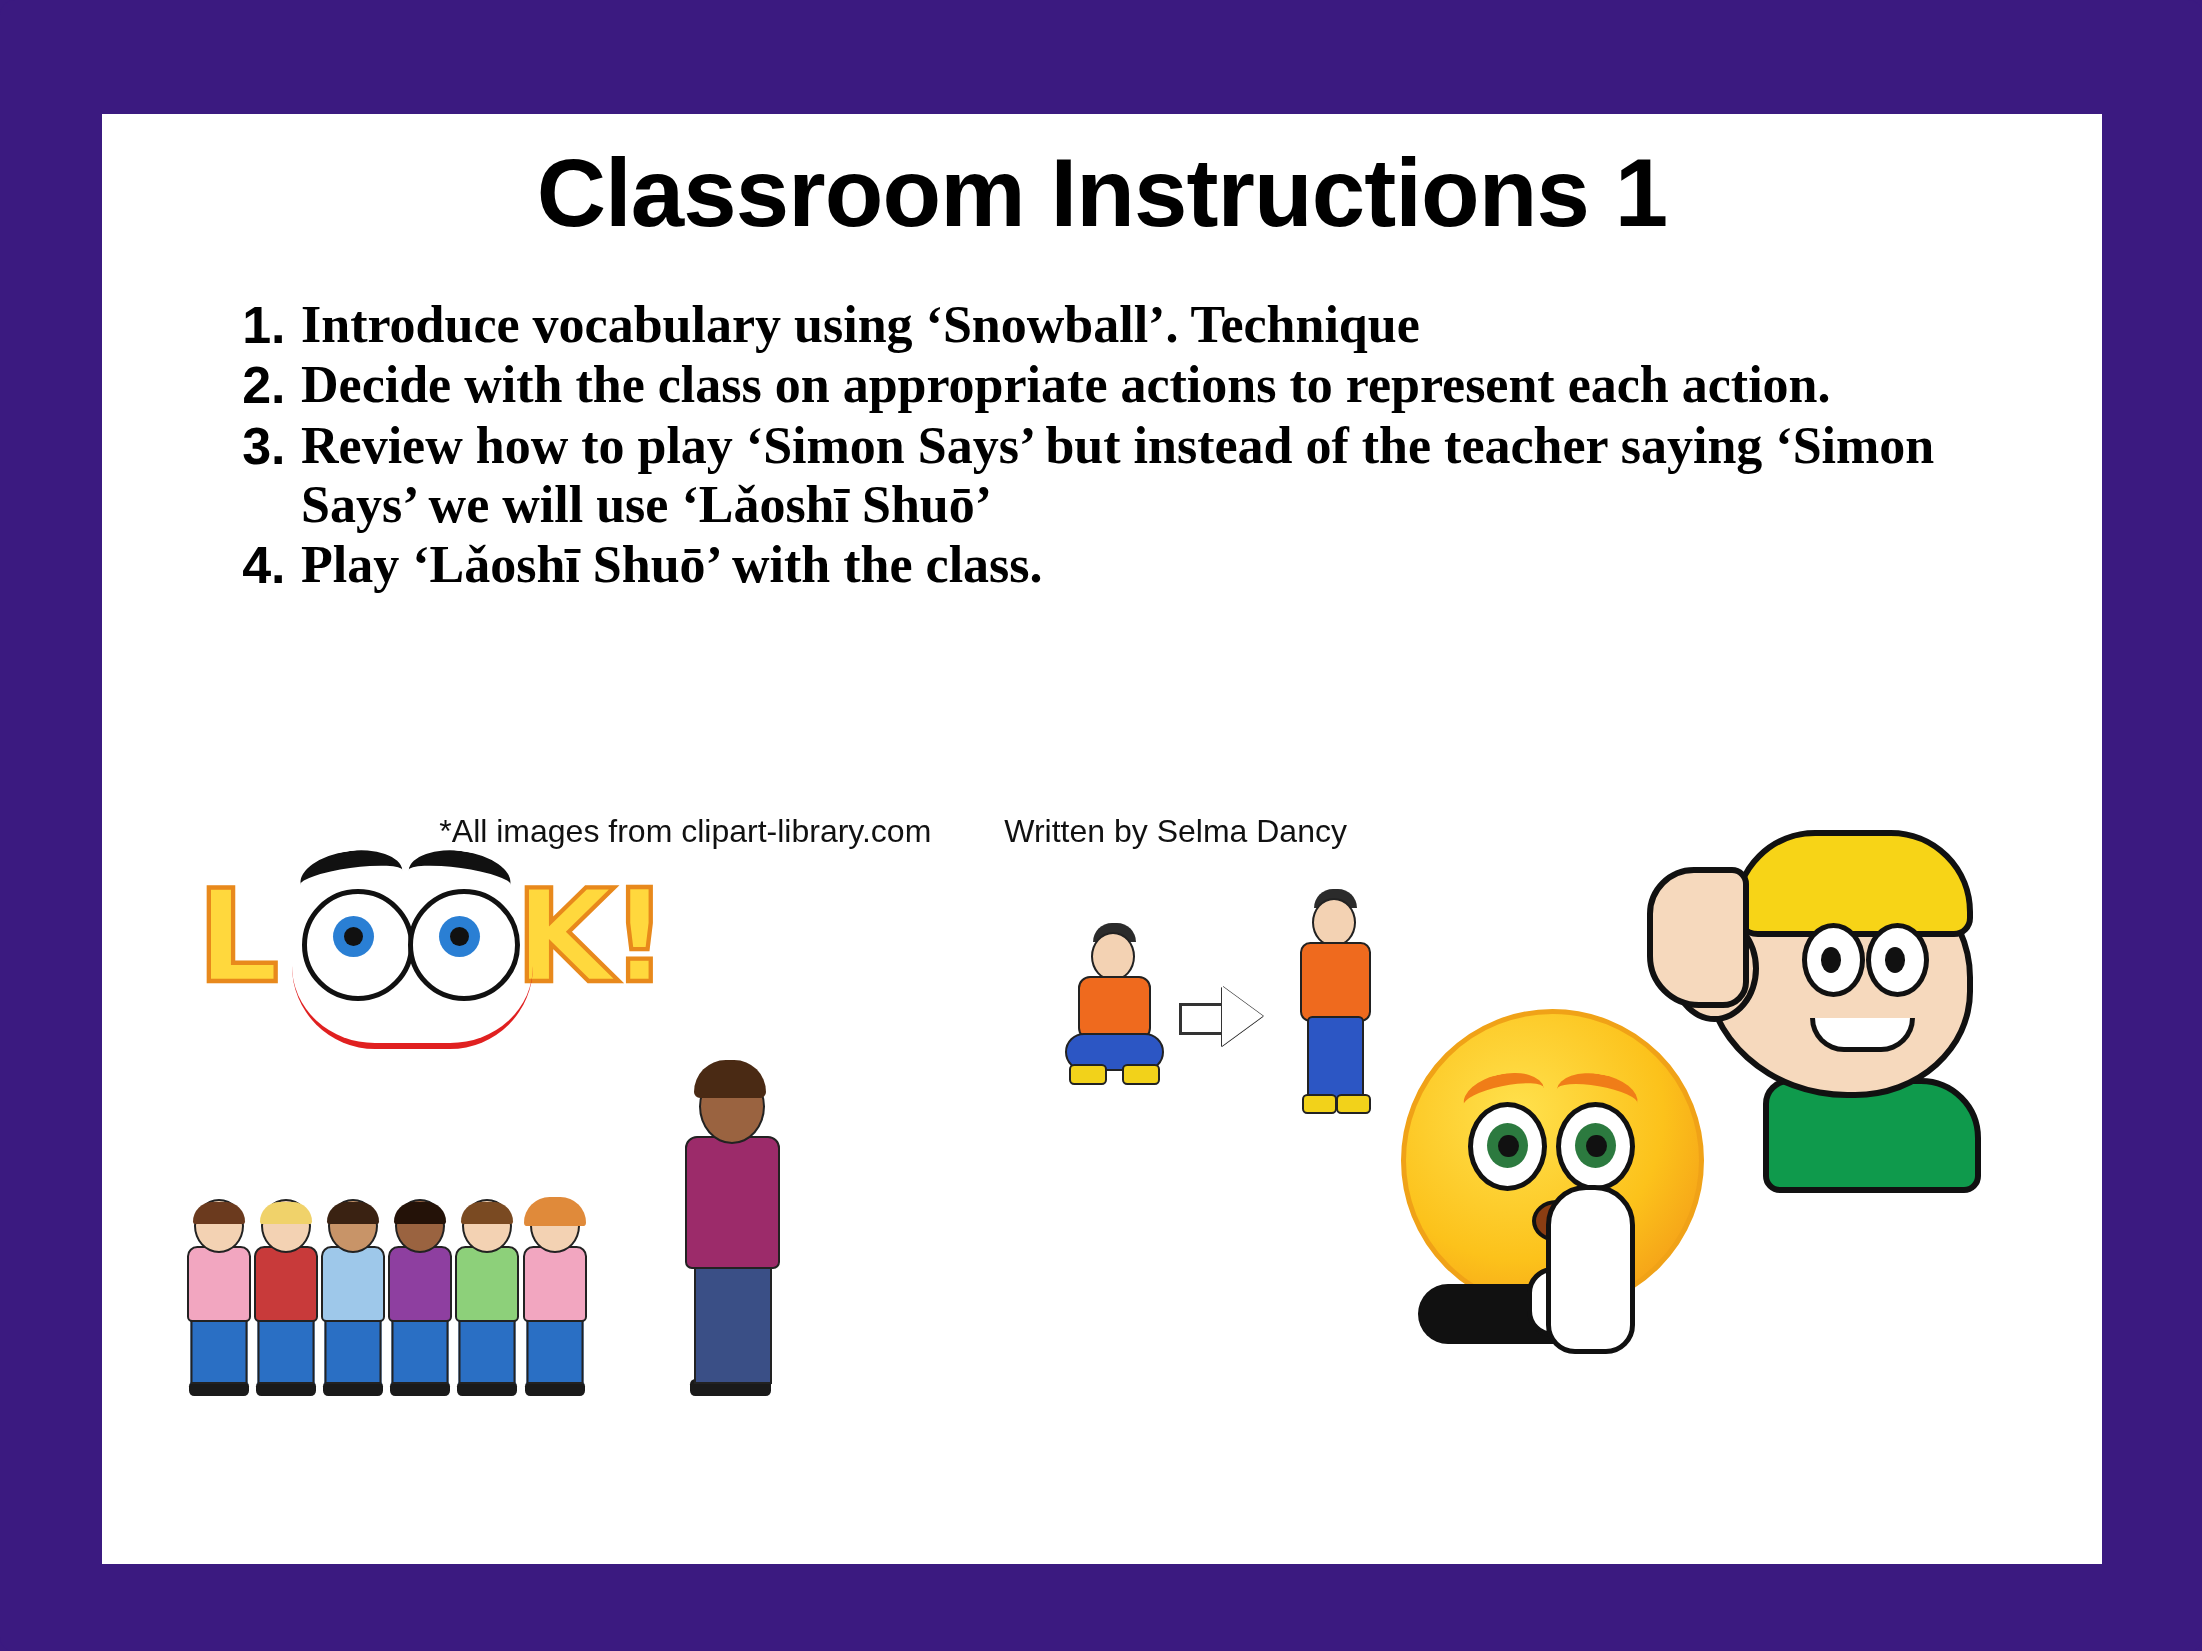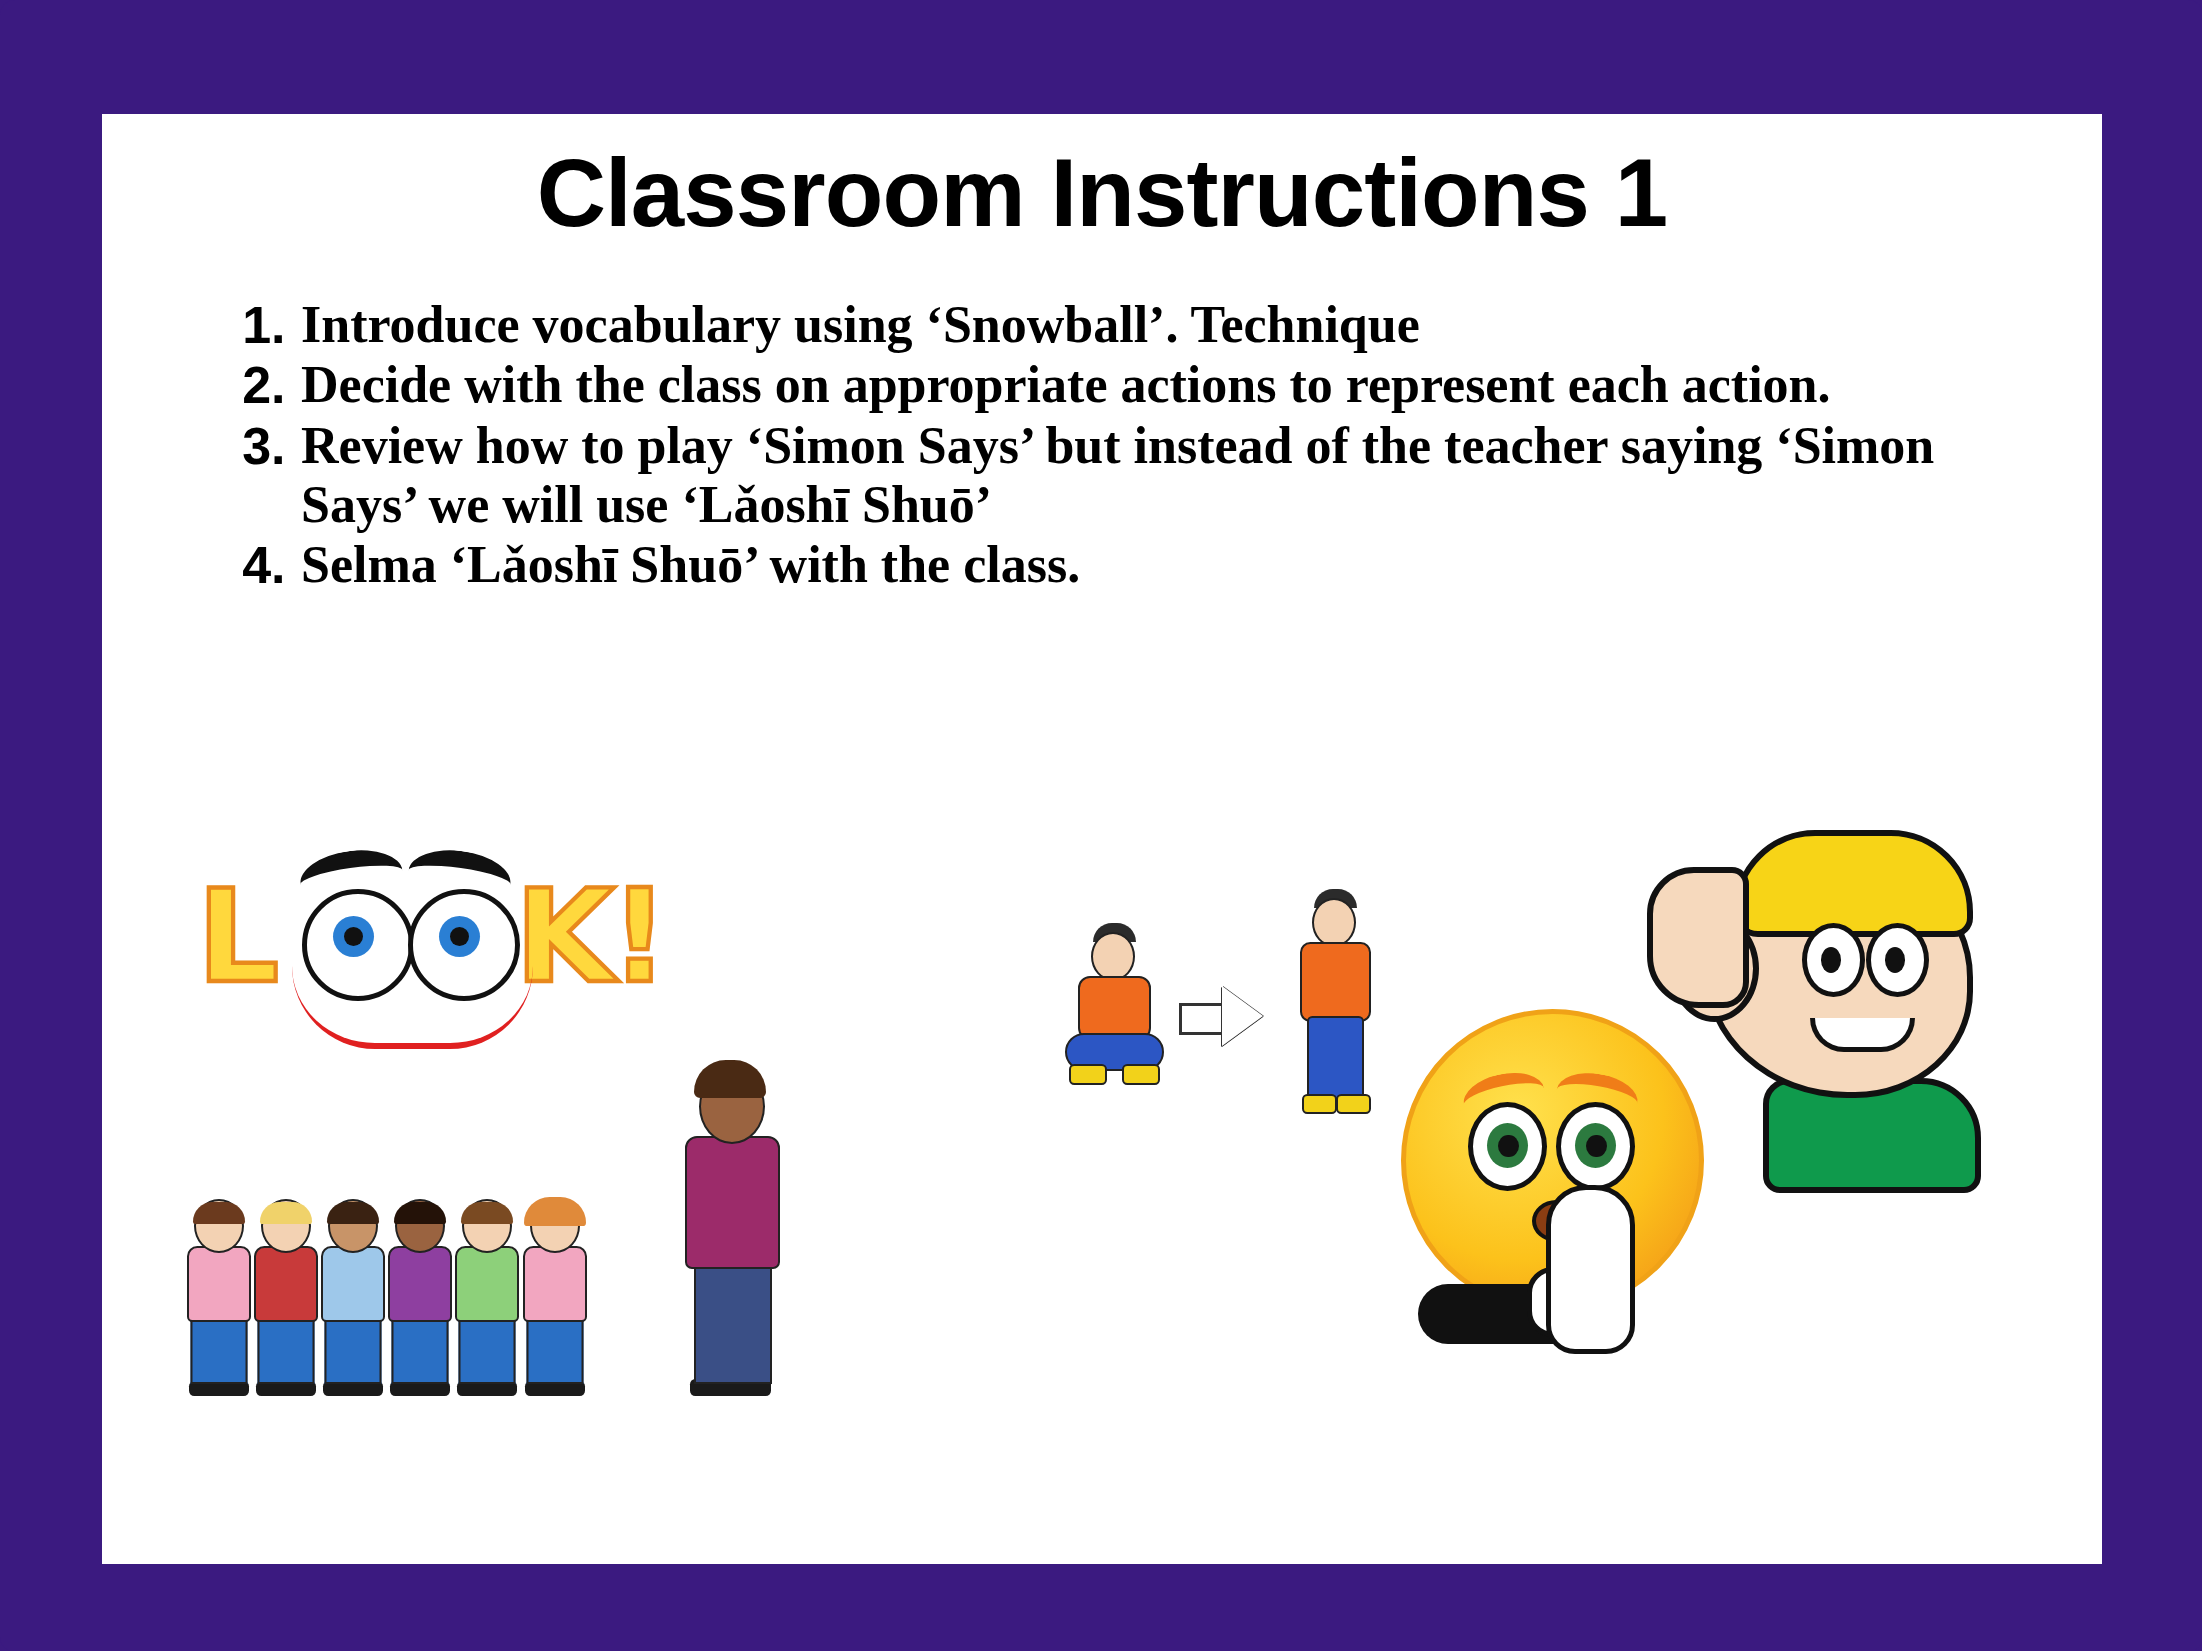--- a/index.html
+++ b/index.html
@@ -480,24 +480,27 @@
       <div class="inst-row">
         <div class="inst-num">2.</div>
         <div class="inst-text">Decide with the class on appropriate actions to represent each action.</div>
       </div>
       <div class="inst-row">
         <div class="inst-num">3.</div>
         <div class="inst-text">Review how to play ‘Simon Says’ but instead of the teacher saying ‘Simon Says’ we will use ‘Lǎoshī Shuō’</div>
       </div>
       <div class="inst-row">
         <div class="inst-num">4.</div>
-        <div class="inst-text">Selma ‘Lǎoshī Shuō’ with the class.</div>
+        <div class="inst-text">Play ‘Lǎoshī Shuō’ with the class.</div>
       </div>
     </div>
 
+    <div class="credits">
+      <span>*All images from clipart-library.com</span><span class="gap"></span><span>Written by Selma Dancy</span>
+    </div>
 
     <div class="art">
 
       <div class="look">
         <div class="letter L">L</div>
         <div class="brow b1"></div>
         <div class="brow b2"></div>
         <div class="eye e1">
             <div class="iris"></div>
           </div>

